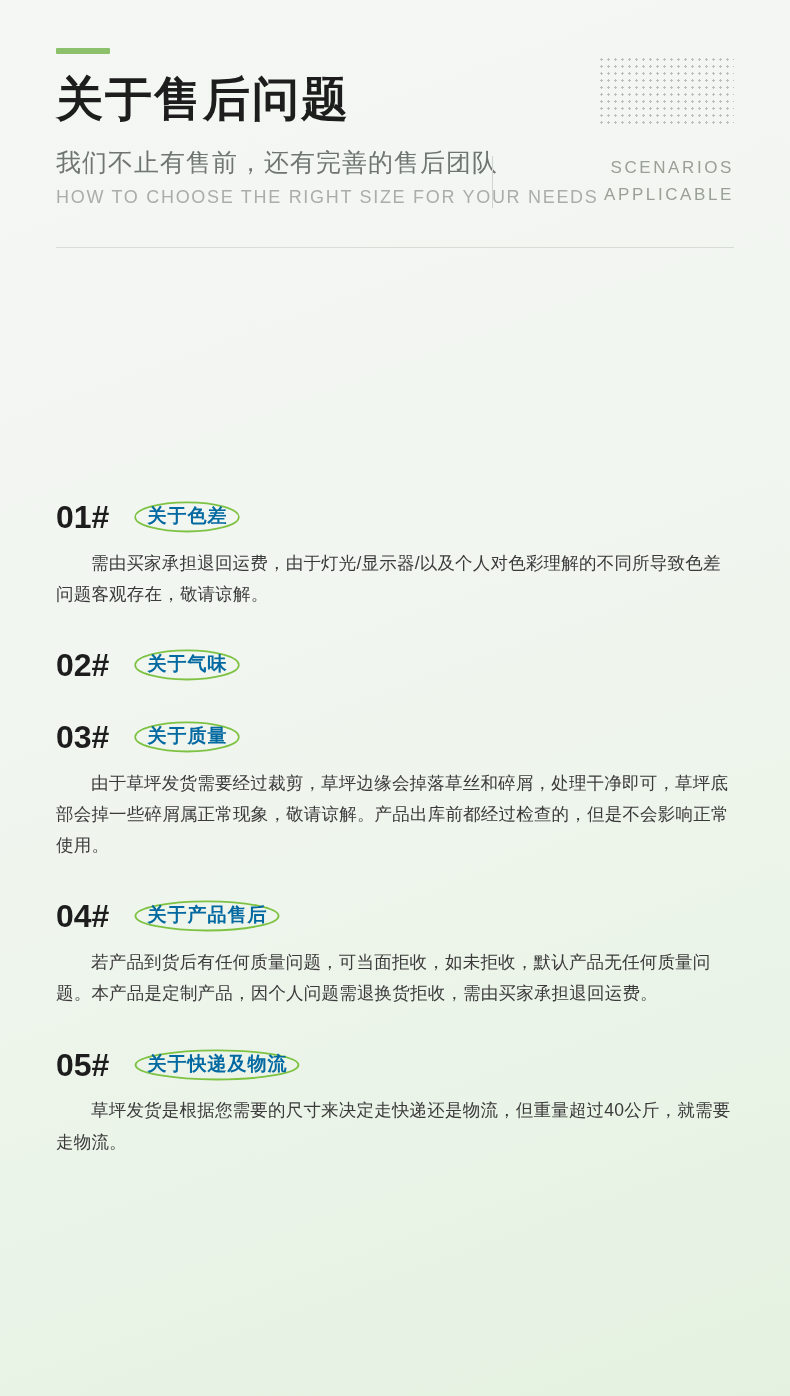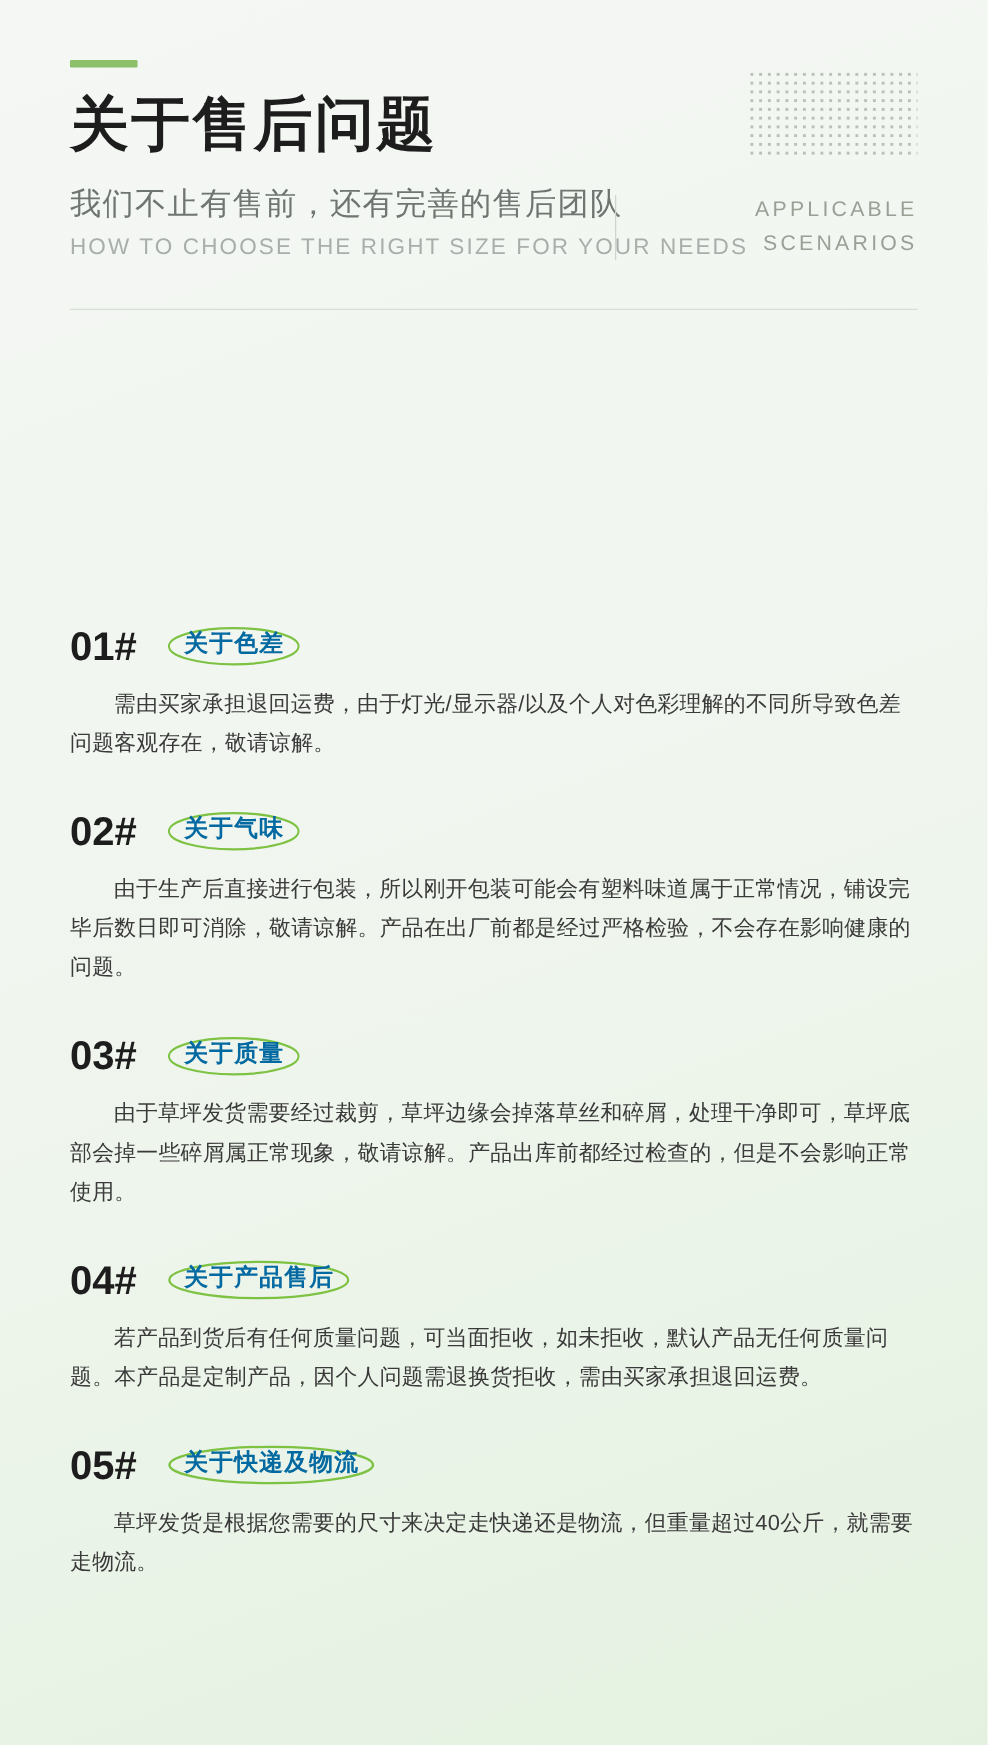--- a/index.html
+++ b/index.html
@@ -159,22 +159,22 @@
   <div class="header">
     <div class="accent-bar"></div>
     <h1 class="title">关于售后问题</h1>
     <div class="subtitle-cn">我们不止有售前，还有完善的售后团队</div>
     <div class="subtitle-en">HOW TO CHOOSE THE RIGHT SIZE FOR YOUR NEEDS</div>
   </div>
 
   <div class="header-right">
     <div class="dot-grid"></div>
     <div class="scenarios">
+      <div>SCENARIOS</div>
       <div>APPLICABLE</div>
-      <div>SCENARIOS</div>
     </div>
   </div>
 
   <div class="vline"></div>
   <div class="divider"></div>
 
   <div class="content">
 
     <div class="section">
       <div class="sec-head">
@@ -192,21 +192,20 @@
     <div class="section">
       <div class="sec-head">
         <div class="sec-num">02#</div>
         <div class="sec-title-wrap">
           <svg class="ellipse" viewBox="0 0 200 56" preserveAspectRatio="none">
             <ellipse cx="100" cy="28" rx="96" ry="24" fill="none" stroke="#7dc242" stroke-width="3"></ellipse>
           </svg>
           <div class="sec-title">关于气味</div>
         </div>
       </div>
-      <div class="sec-body">由于生产后直接进行包装，所以刚开包装可能会有塑料味道属于正常情况，铺设完毕后数日即可消除，敬请谅解。产品在出厂前都是经过严格检验，不会存在影响健康的问题。</div>
     </div>
 
     <div class="section">
       <div class="sec-head">
         <div class="sec-num">03#</div>
         <div class="sec-title-wrap">
           <svg class="ellipse" viewBox="0 0 200 56" preserveAspectRatio="none">
             <ellipse cx="100" cy="28" rx="96" ry="24" fill="none" stroke="#7dc242" stroke-width="3"></ellipse>
           </svg>
           <div class="sec-title">关于质量</div>

